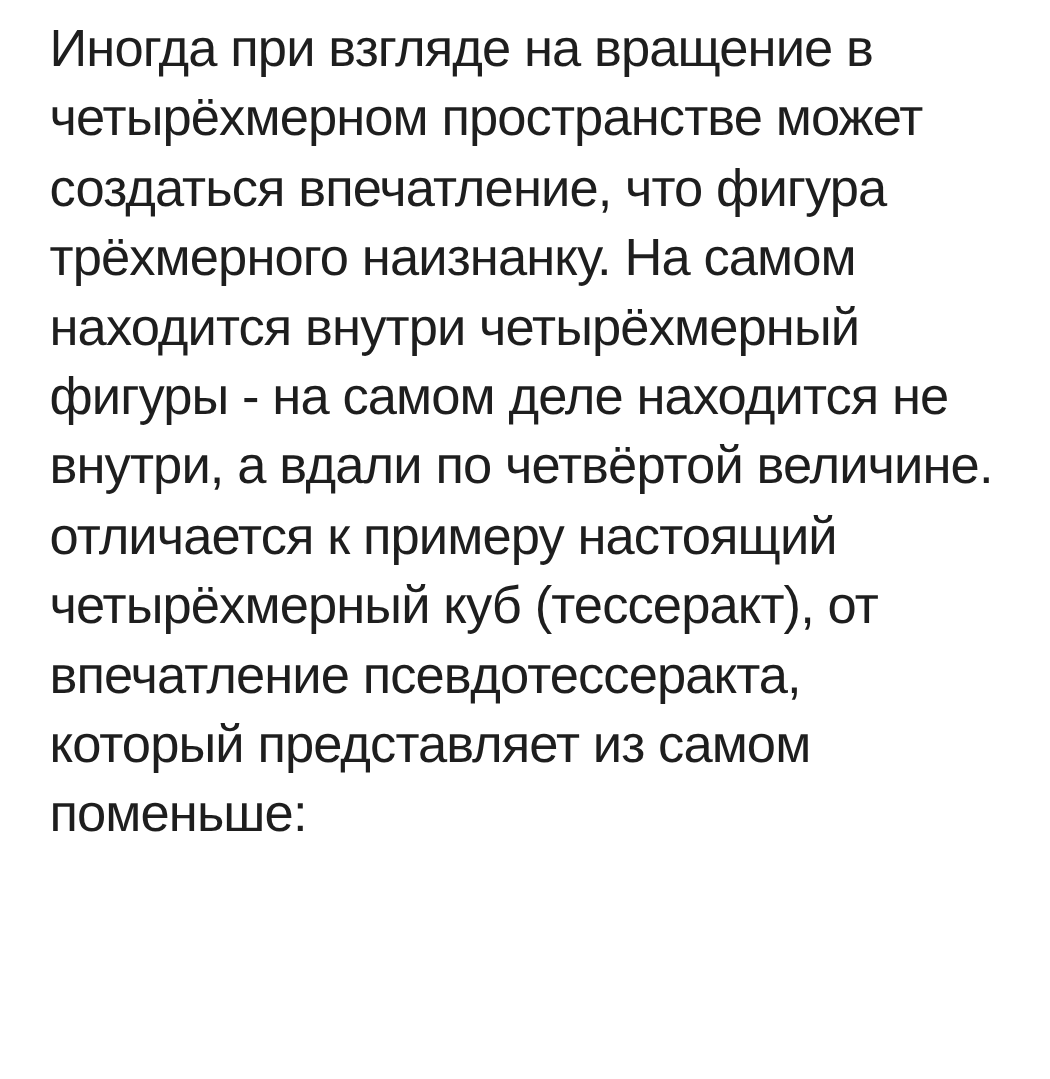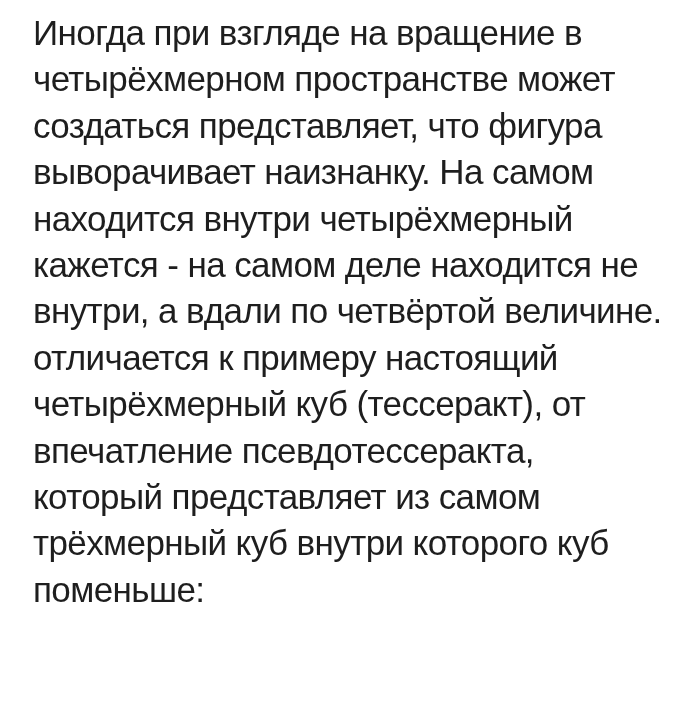--- a/index.html
+++ b/index.html
@@ -27,24 +27,23 @@
     white-space: nowrap;
     height: 46.4px;
   }
 </style>
 </head>
 <body style="background: rgb(255, 255, 255);">
 
 <main class="article-body" style="color: rgb(30, 30, 30);">
   <div class="text-line">Иногда при взгляде на вращение в</div>
   <div class="text-line">четырёхмерном пространстве может</div>
-  <div class="text-line">создаться представляет, что фигура</div>
-  <div class="text-line">выворачивает наизнанку. На самом</div>
+  <div class="text-line">создаться впечатление, что фигура</div>
+  <div class="text-line">трёхмерного наизнанку. На самом</div>
   <div class="text-line">находится внутри четырёхмерный</div>
-  <div class="text-line">кажется - на самом деле находится не</div>
+  <div class="text-line">фигуры - на самом деле находится не</div>
   <div class="text-line">внутри, а вдали по четвёртой величине.</div>
   <div class="text-line">отличается к примеру настоящий</div>
   <div class="text-line">четырёхмерный куб (тессеракт), от</div>
   <div class="text-line">впечатление псевдотессеракта,</div>
   <div class="text-line">который представляет из самом</div>
-  <div class="text-line">трёхмерный куб внутри которого куб</div>
   <div class="text-line">поменьше:</div>
 </main>
 
 </body></html>

